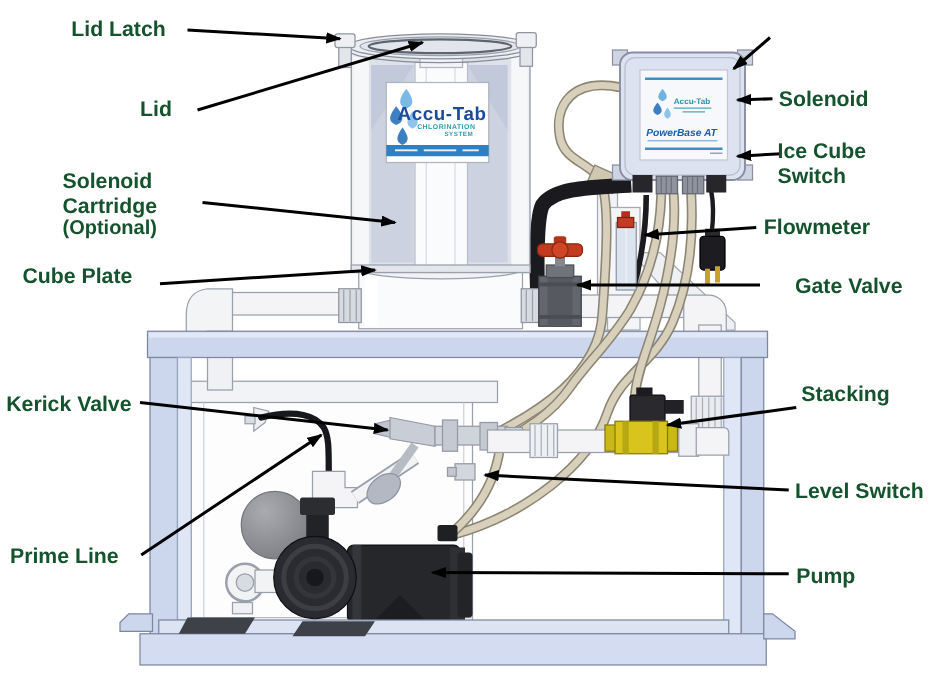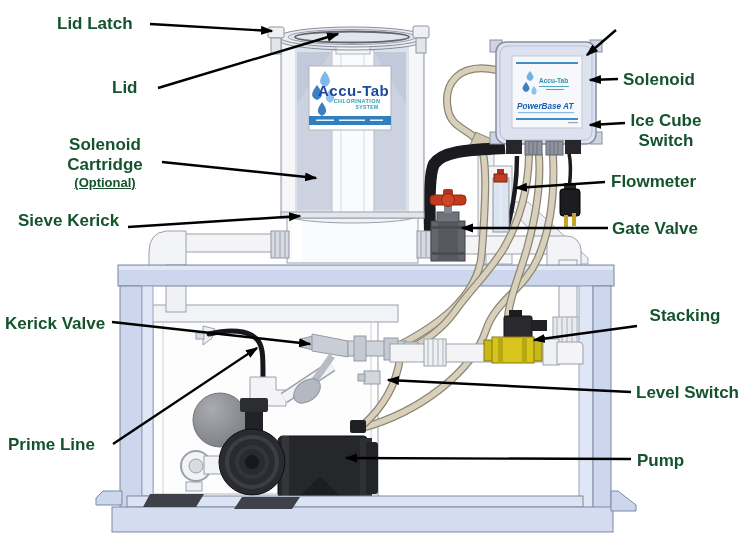--- a/index.html
+++ b/index.html
@@ -1,23 +1,23 @@
 <!DOCTYPE html>
 <html><head>
 <meta charset="utf-8">
 <style>
   html,body{margin:0;padding:0;background:#fff;}
   #stage{position:relative;width:750px;height:539px;background:#ffffff;overflow:hidden;
          font-family:"Liberation Sans",sans-serif;}
   #art{position:absolute;left:0;top:0;}
   .lbl{position:absolute;font-family:"Liberation Sans",sans-serif;font-weight:bold;
        font-size:17px;line-height:20px;color:#14532d;white-space:nowrap;}
-  .lbl.center{text-align:center;}
+  .lbl.center{text-align:left;}
   .lbl span{display:block;}
-  .lbl .small{font-size:13px;line-height:16px;text-decoration:underline;}
+  .lbl .small{font-size:16px;line-height:16px;}
 </style>
 </head>
 <body>
 
 <div id="stage">
 
 <svg id="art" width="750" height="539" viewBox="0 0 750 539">
   <defs>
     <marker id="ah" markerWidth="14" markerHeight="11" refX="11" refY="4.5" orient="auto" markerUnits="userSpaceOnUse">
       <path d="M0,0 L12.5,4.5 L0,9 Z" fill="#000"></path>
@@ -307,32 +307,32 @@
   </g>
 </svg>
 
 <div class="lbl" style="left:57px;top:14px">Lid Latch</div>
 <div class="lbl" style="left:112px;top:78px">Lid</div>
 <div class="lbl center" style="left:50px;top:135px;width:110px">
   <span>Solenoid</span>
   <span>Cartridge</span>
   <span class="small">(Optional)</span>
 </div>
-<div class="lbl" style="left:18px;top:211px">Sieve Kerick</div>
+<div class="lbl" style="left:18px;top:211px">Cube Plate</div>
 <div class="lbl" style="left:5px;top:314px">Kerick Valve</div>
 <div class="lbl" style="left:8px;top:435px">Prime Line</div>
 
 <div class="lbl" style="left:622px;top:8px;line-height:19px">
 </div>
 <div class="lbl" style="left:623px;top:70px">Solenoid</div>
 <div class="lbl center" style="left:622px;top:111px;width:88px">
   <span>Ice Cube</span>
   <span>Switch</span>
 </div>
 <div class="lbl" style="left:611px;top:172px">Flowmeter</div>
-<div class="lbl" style="left:612px;top:219px">Gate Valve</div>
+<div class="lbl" style="left:636px;top:219px">Gate Valve</div>
 <div class="lbl center" style="left:641px;top:306px;width:88px">
   <span>Stacking</span>
 </div>
 <div class="lbl" style="left:636px;top:383px">Level Switch</div>
 <div class="lbl" style="left:637px;top:451px">Pump</div>
 
 </div>
 
 </body></html>

